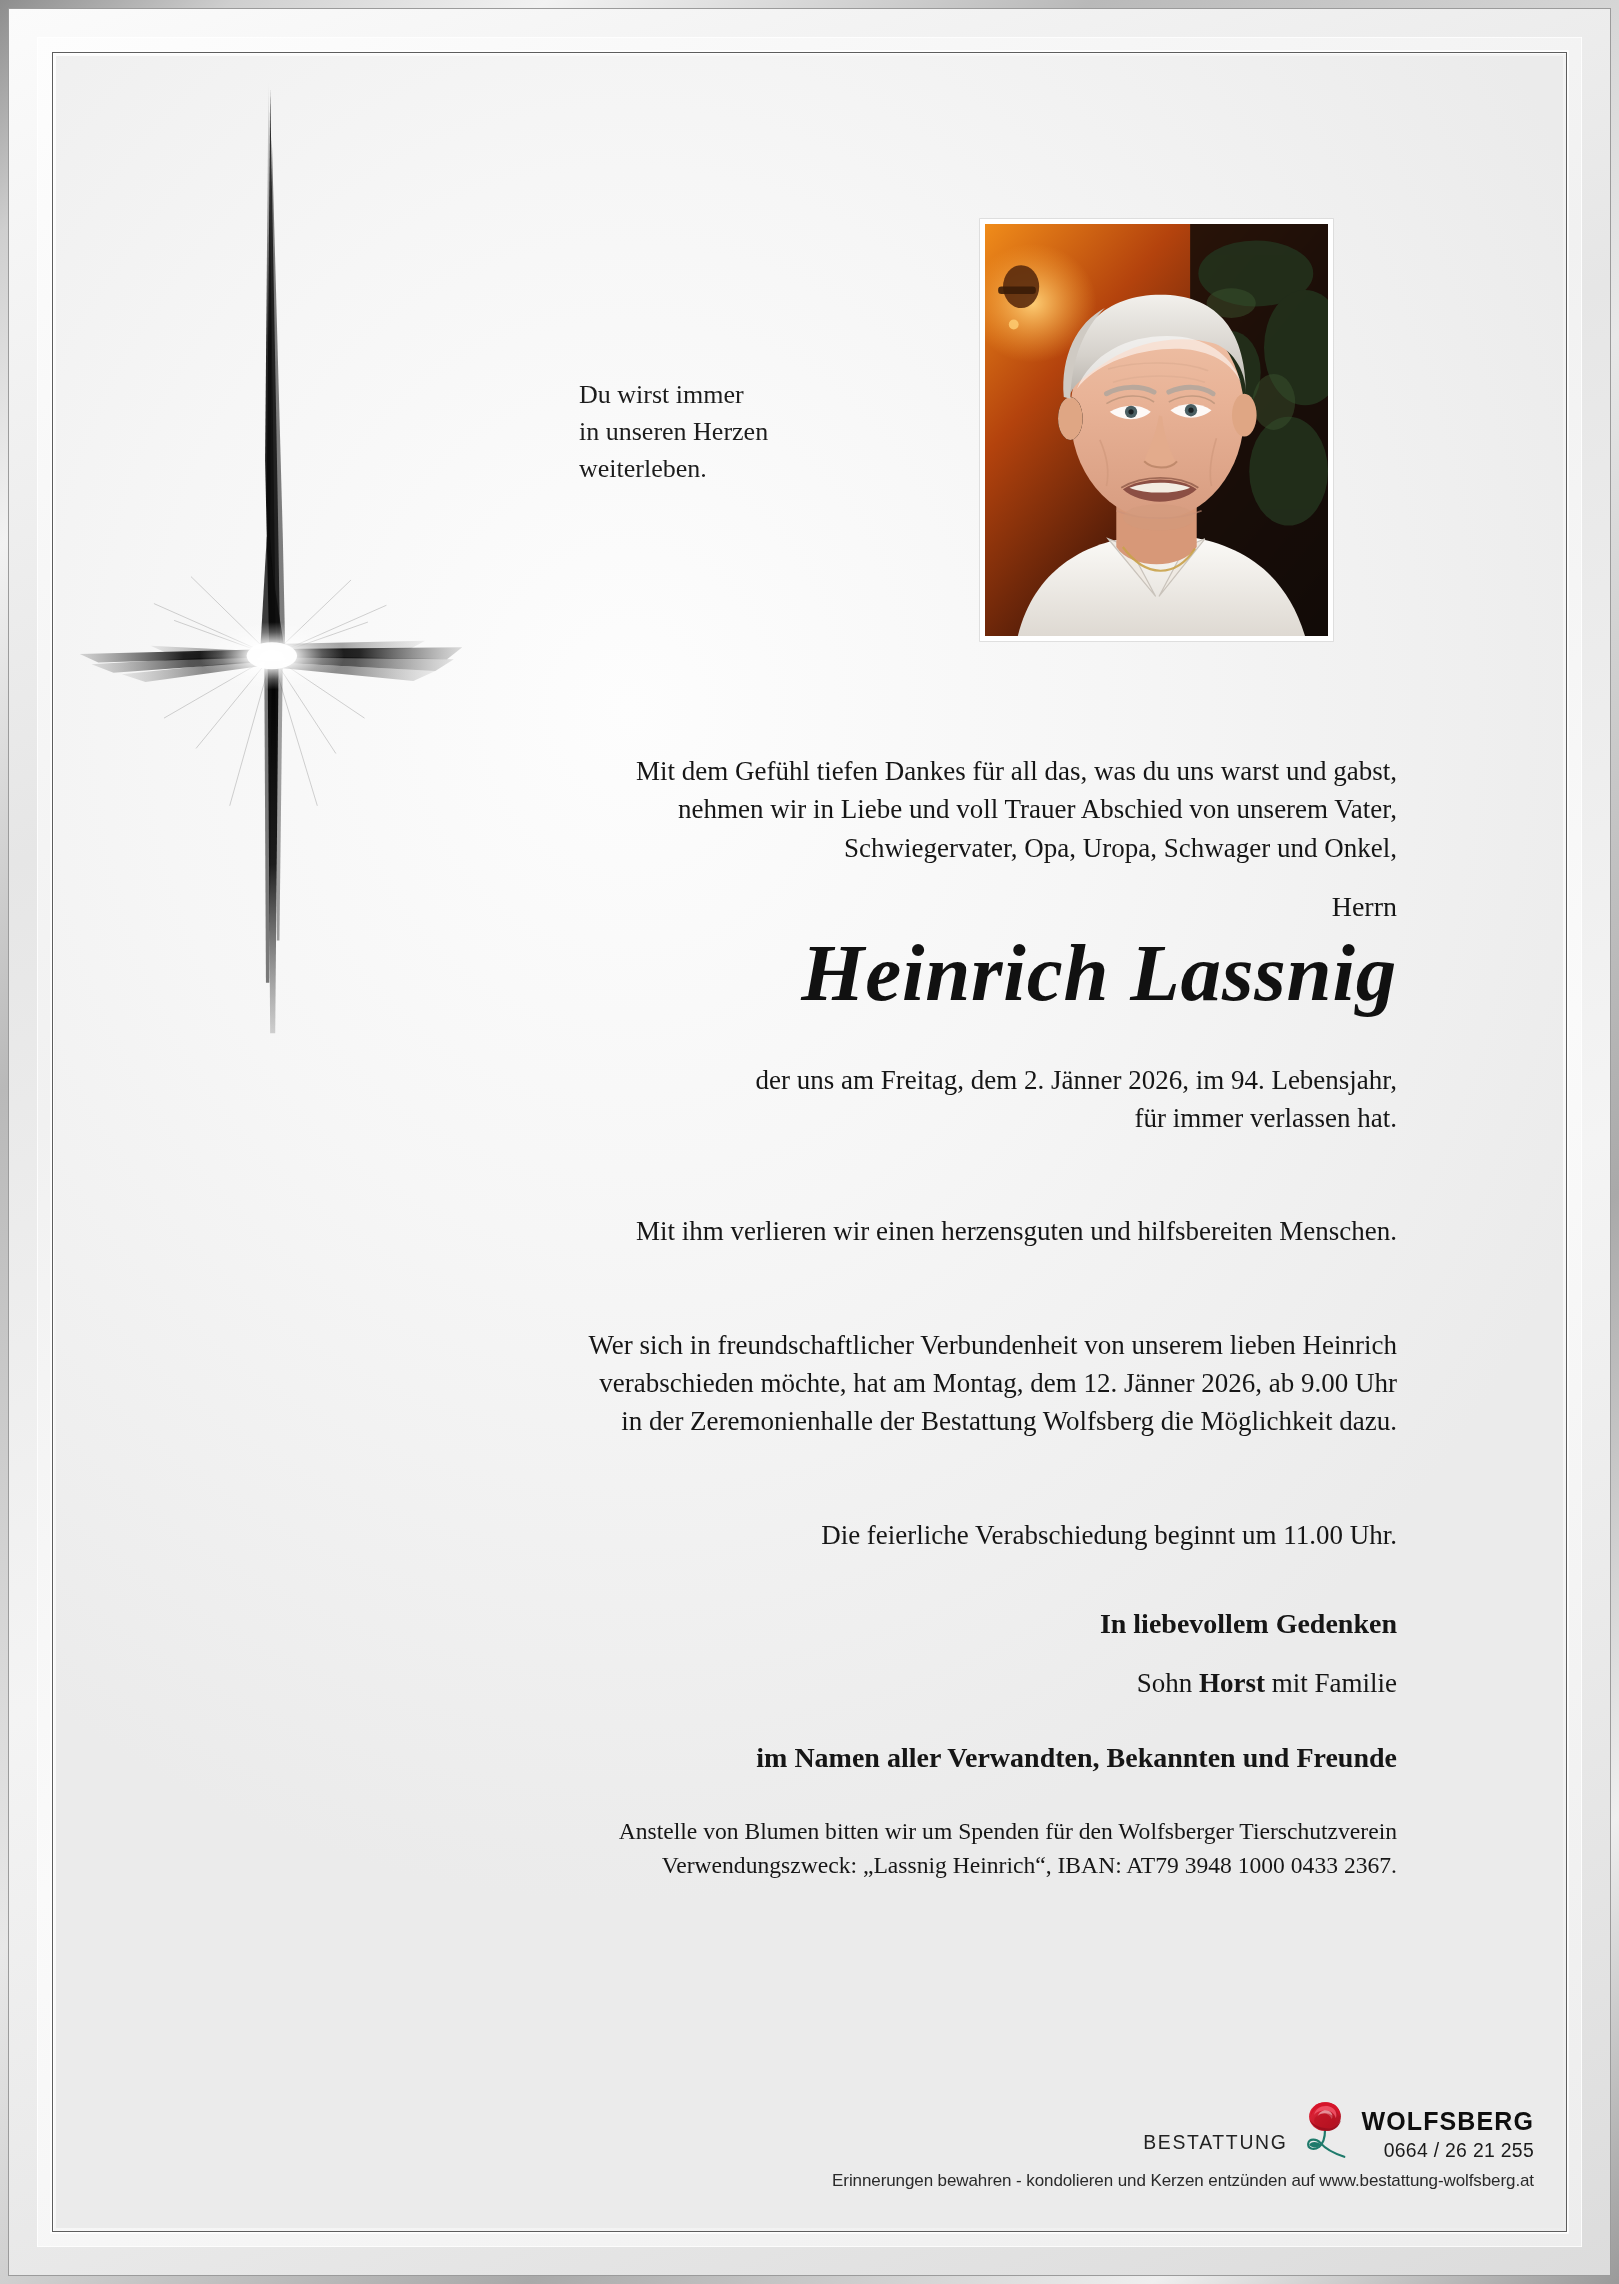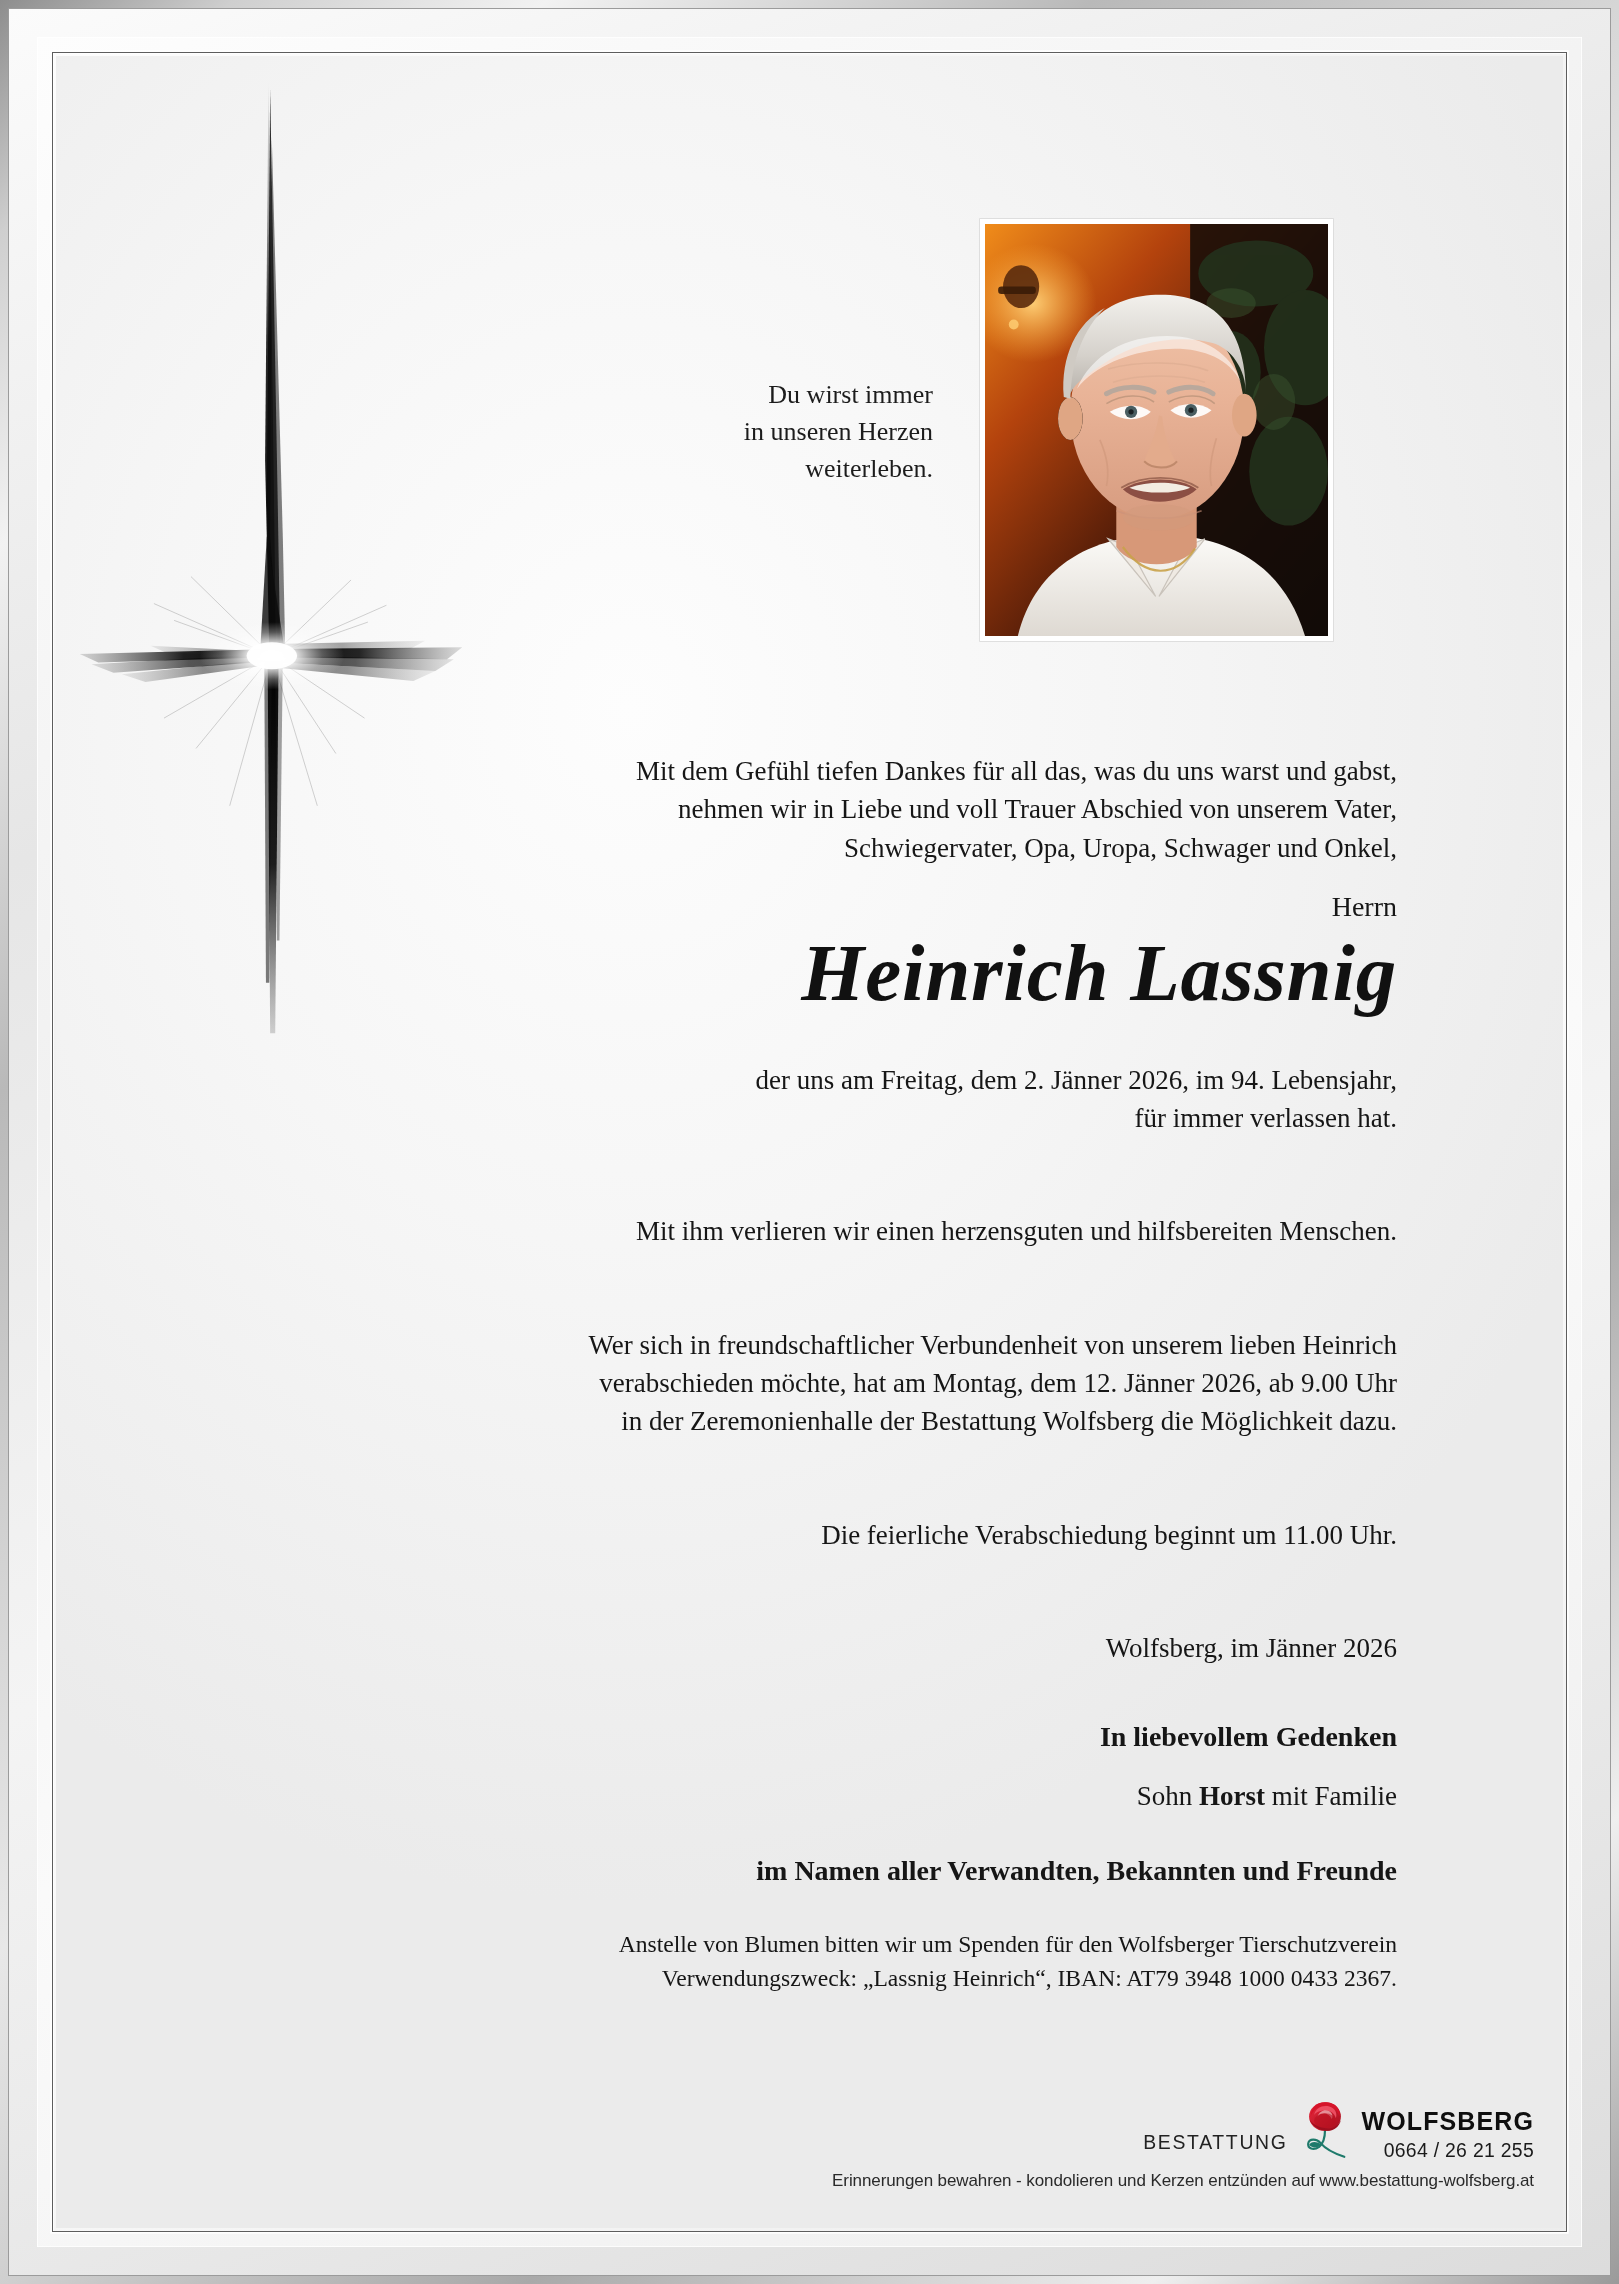--- a/index.html
+++ b/index.html
@@ -64,21 +64,21 @@
     overflow:hidden;
     background:#2b1206;
   }
   .portrait-img svg { position:absolute; inset:0; width:100%; height:100%; }
 
   
   .quote {
     position:absolute;
     left:523px; top:321px;
     width:354px;
-    text-align:right;
+    text-align:left;
     font-size:26px;
     line-height:1.42;
     color:#1c1c1c;
   }
 
   .body {
     position:absolute;
     left:169px; top:696px;
     width:1172px;
     text-align:right;
@@ -361,21 +361,20 @@
       <div class="p gap-56">Mit ihm verlieren wir einen herzensguten und hilfsbereiten Menschen.</div>
 
       <div class="p gap-56">
         <div>Wer sich in freundschaftlicher Verbundenheit von unserem lieben Heinrich</div>
         <div>verabschieden möchte, hat am Montag, dem 12. Jänner 2026, ab 9.00 Uhr</div>
         <div>in der Zeremonienhalle der Bestattung Wolfsberg die Möglichkeit dazu.</div>
       </div>
 
       <div class="p gap-56">Die feierliche Verabschiedung beginnt um 11.00 Uhr.</div>
 
-      <div class="p gap-56">Wolfsberg, im Jänner 2026</div>
 
       <div class="strong-line gap-64">In liebevollem Gedenken</div>
 
 
       <div class="p gap-28">
         <span>Sohn </span><span class="bold">Horst</span><span> mit Familie</span>
       </div>
 
       <div class="strong-line gap-48">im Namen aller Verwandten, Bekannten und Freunde</div>
 

